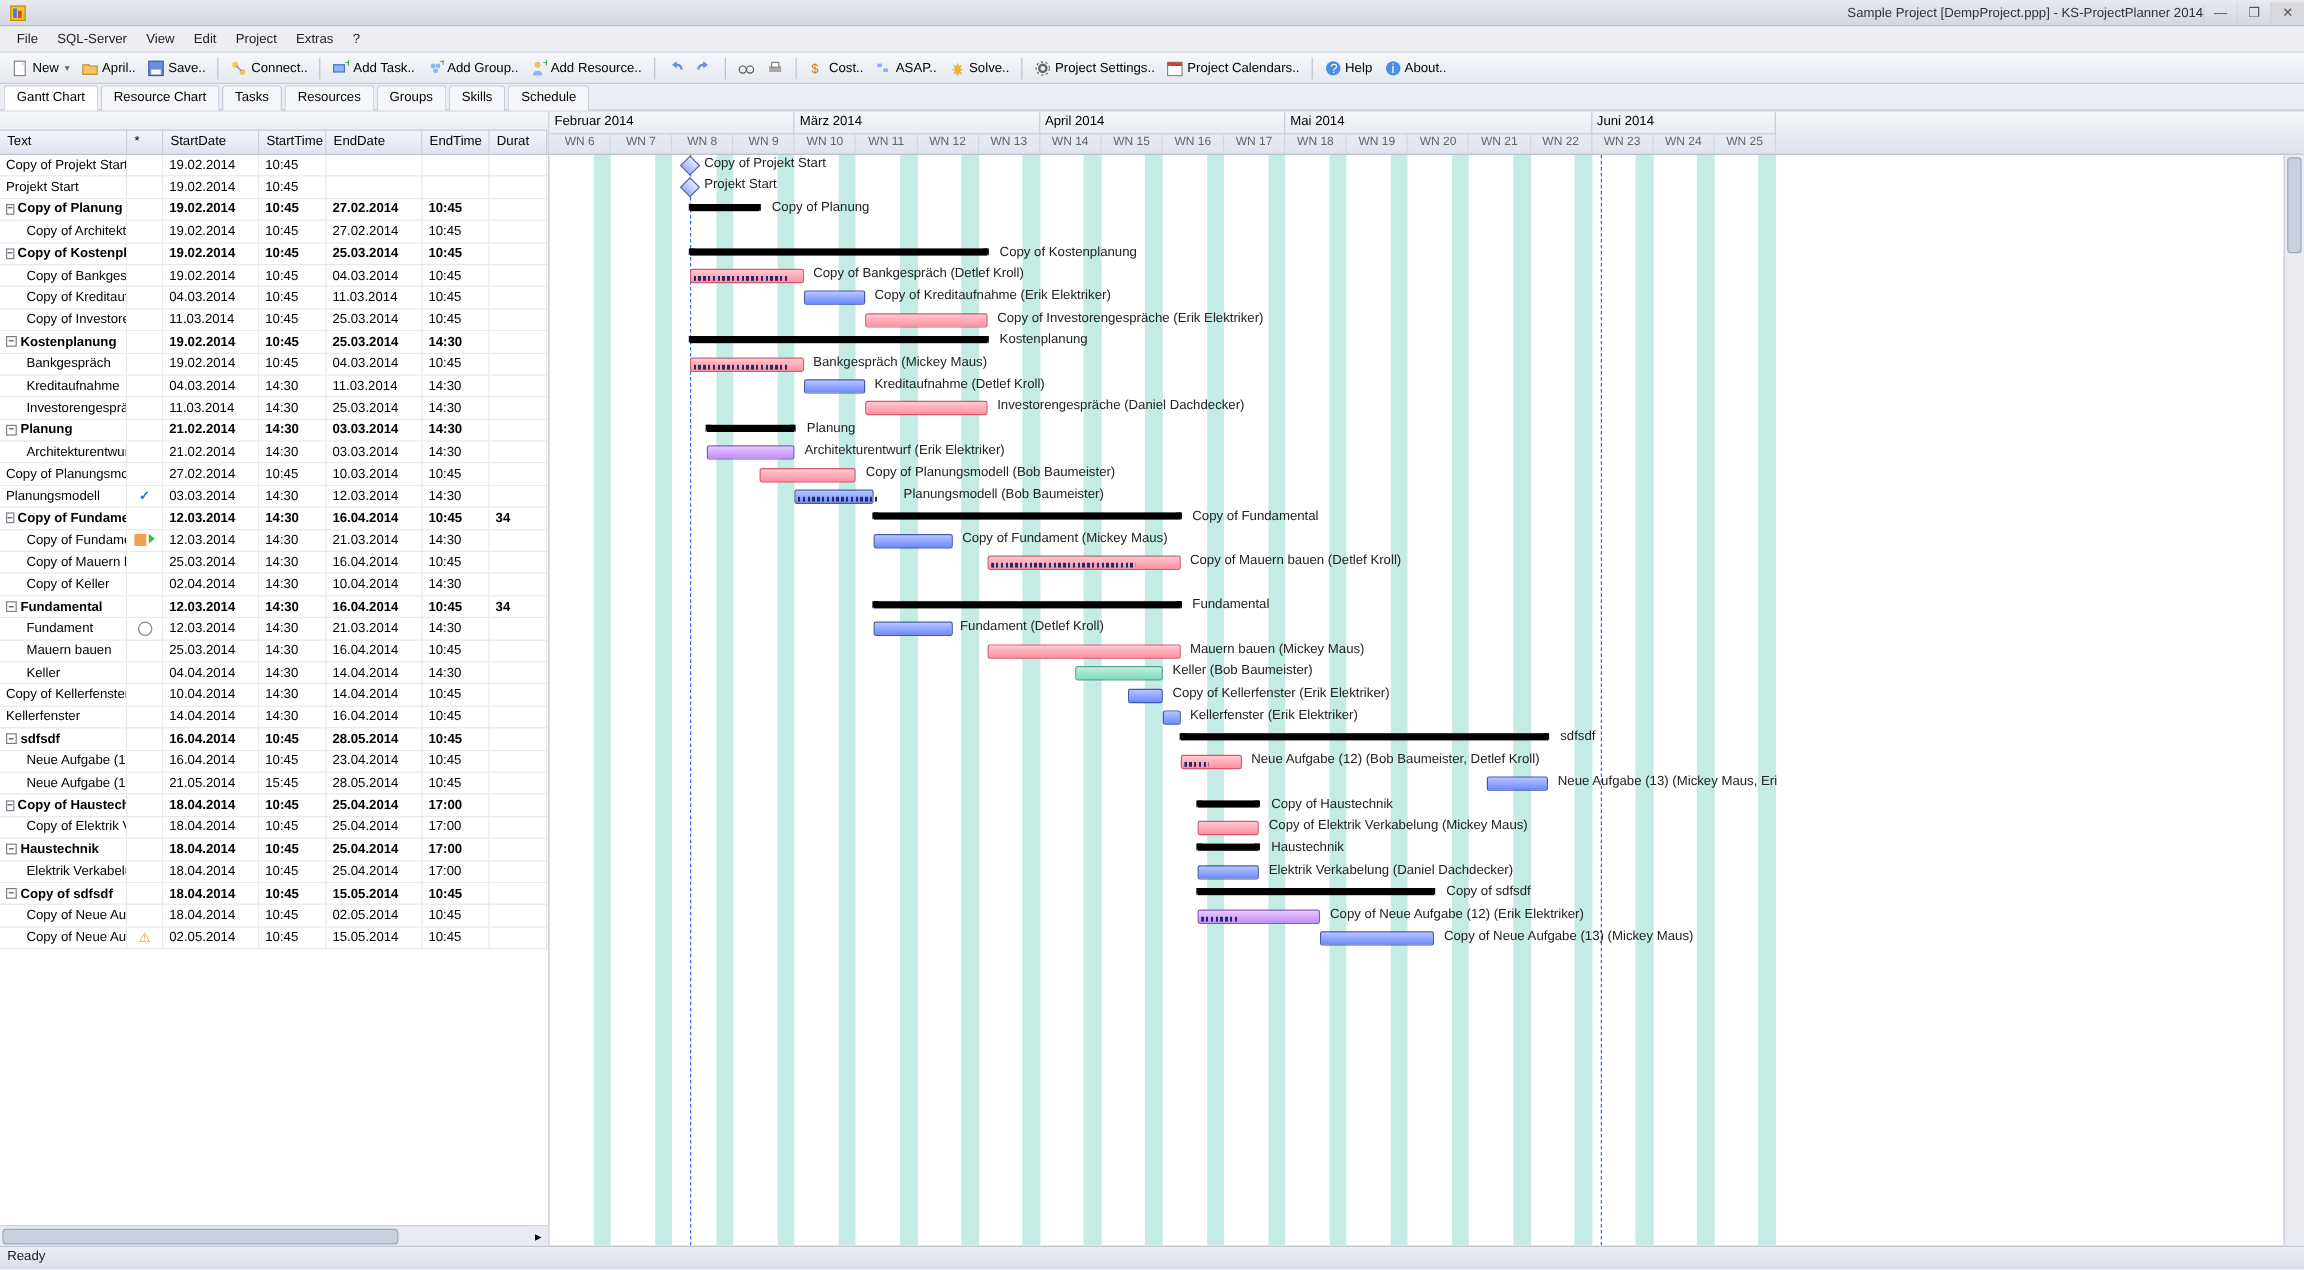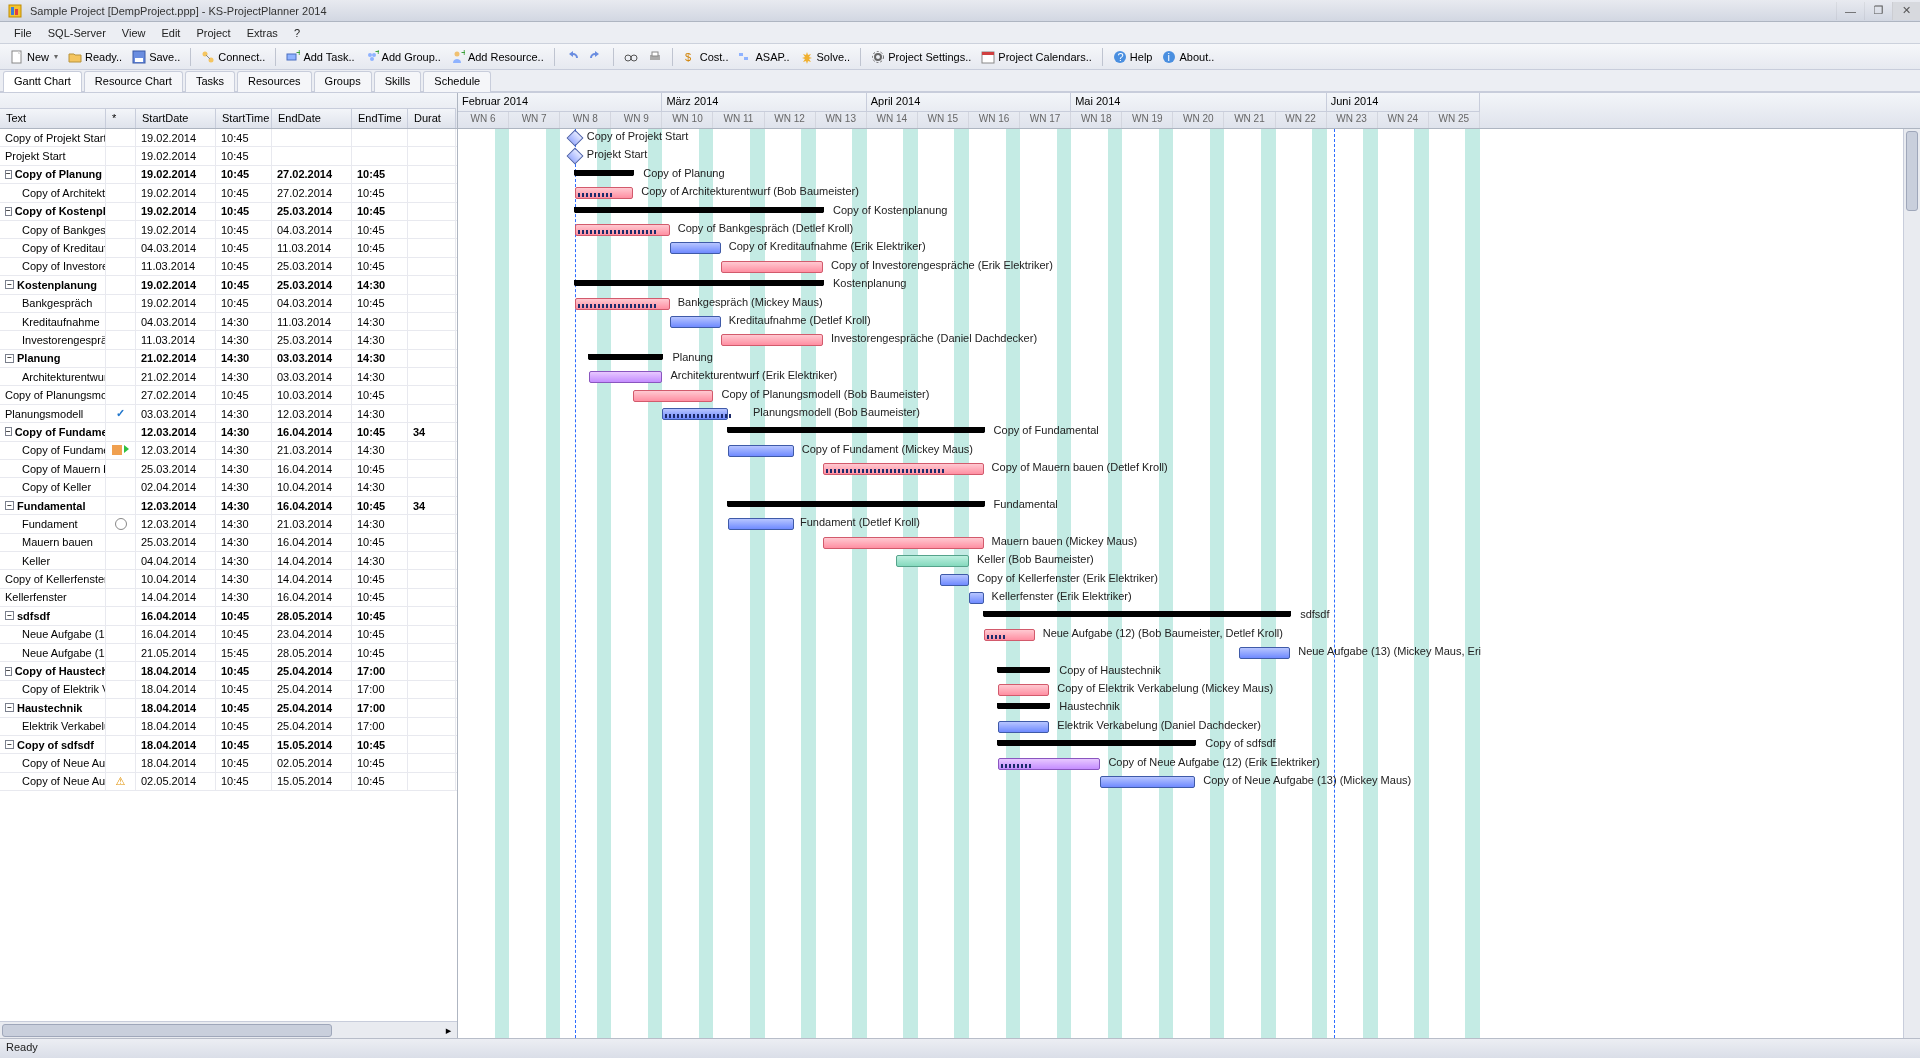--- a/index.html
+++ b/index.html
@@ -1,21 +1,21 @@
 <!DOCTYPE html>
 <html><head>
 <meta charset="utf-8">
 <style>
 * { box-sizing: border-box; margin: 0; padding: 0; font-family: "Segoe UI", Tahoma, sans-serif; font-size: 11px; }
 body { width: 1920px; height: 1058px; overflow: hidden; background: #f0f0f0; display: flex; flex-direction: column; }
 
 
 .titlebar { height: 22px; background: linear-gradient(#e8eaf0,#d2d7e2); display: flex; align-items: center; color: #333; border-bottom: 1px solid #aeb5c1; }
 .titlebar .icon { width: 18px; height: 18px; margin: 0 6px; display: inline-flex; align-items: center; justify-content: center; }
-.titlebar .title { flex: 1; text-align: left; }
+.titlebar .title { flex: 1; text-align: right; }
 .winbtns { display: flex; }
 .winbtn { width: 28px; height: 18px; display: flex; align-items: center; justify-content: center; color: #555; border-left: 1px solid rgba(0,0,0,.05); cursor: default; }
 .winbtn.close { background:#d7d9de; }
 
 
 .menubar { height: 22px; background: #eceef3; border-bottom: 1px solid #ccd1dc; display: flex; align-items: center; padding: 0 6px; }
 .menubar span { padding: 2px 8px; cursor: default; color: #222; }
 
 
 .toolbar { height: 26px; background: linear-gradient(#f6f7fa,#e6e9f0); border-bottom: 1px solid #c8cddb; display: flex; align-items: center; padding: 0 6px; gap: 2px; }
@@ -131,21 +131,21 @@
       <span class="ico"><svg width="14" height="14">
           <rect x="2" y="1" width="9" height="12" fill="#fff" stroke="#888"></rect>
           <path d="M8 1l3 3h-3z" fill="#ddd"></path>
         </svg></span>
       <span>New</span>
     </span>
     <span class="tb">
       <span class="ico"><svg width="14" height="14">
           <path d="M1 4h5l1 1h6v7H1z" fill="#f4c560" stroke="#b8933a"></path>
         </svg></span>
-      <span>Ready..</span>
+      <span>April..</span>
     </span>
     <span class="tb">
       <span class="ico"><svg width="14" height="14">
           <rect x="1" y="1" width="12" height="12" fill="#6a8de0" stroke="#3a5ba8"></rect>
           <rect x="3" y="8" width="8" height="4" fill="#fff"></rect>
         </svg></span>
       <span>Save..</span>
     </span>
     <span class="sep"></span>
     <span class="tb">
@@ -766,26 +766,20 @@
           <span class="bar-label" style="left: 128.8px;">Copy of Projekt Start</span>
         </div>
         <div class="bar-row" style="top: 18.4px;">
           <div class="milestone" style="left: 110.8px;"></div>
           <span class="bar-label" style="left: 128.8px;">Projekt Start</span>
         </div>
         <div class="bar-row" style="top: 36.8px;">
           <div class="summary-bar" style="left: 116.8px; width: 58.4px;"></div>
           <span class="bar-label" style="left: 185.2px;">Copy of Planung</span>
         </div>
-        <div class="bar-row" style="top: 55.2px;">
-          <div class="bar task red" style="left: 116.8px; width: 58.4px;">
-            <div class="progress" style="width: 35.04px;"></div>
-          </div>
-          <span class="bar-label" style="left: 183.2px;">Copy of Architekturentwurf (Bob Baumeister)</span>
-        </div>
         <div class="bar-row" style="top: 92px;">
           <div class="bar task red" style="left: 116.8px; width: 94.9px;">
             <div class="progress" style="width: 80.665px;"></div>
           </div>
           <span class="bar-label" style="left: 219.7px;">Copy of Bankgespräch (Detlef Kroll)</span>
         </div>
         <div class="bar-row" style="top: 73.6px;">
           <div class="summary-bar" style="left: 116.8px; width: 248.2px;"></div>
           <span class="bar-label" style="left: 375px;">Copy of Kostenplanung</span>
         </div>

